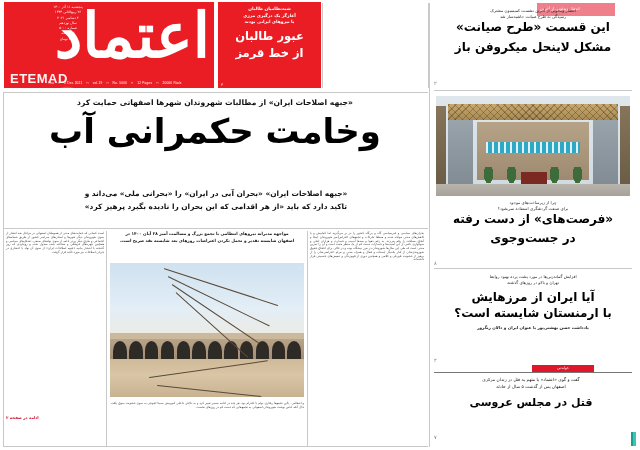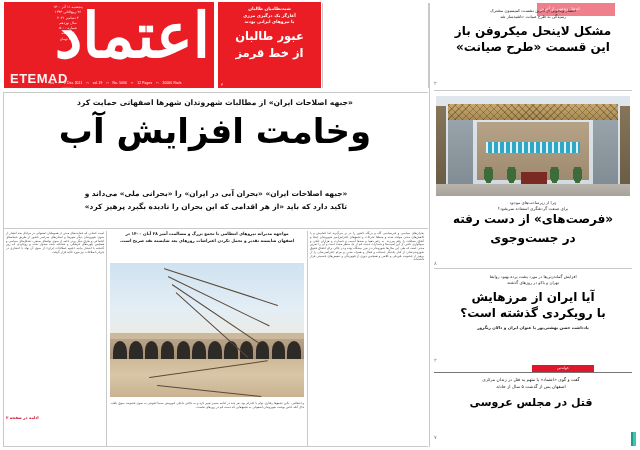--- a/index.html
+++ b/index.html
@@ -183,22 +183,22 @@
   <div class="rule-h" style="left:4px;top:92px;width:424px;"></div>
 
   <div style="position:absolute;left:432px;top:2px;width:204px;height:446px;">
 
     <div class="watermark" style="left:105px;top:1px;width:78px;height:13px;"></div>
     <div class="wm-txt" style="left:108px;top:4px;">انتشار ویدئویی از آخرین</div>
 
     <div style="position:absolute;left:2px;top:6px;width:198px;">
       <div class="rcol-kicker" style="white-space:pre-line">انتشار ویدئویی از آخرین نشست کمیسیون مشترک
 رسیدگی به طرح صیانت حاشیه‌ساز شد</div>
+      <div class="rcol-head">این قسمت «طرح صیانت»</div>
       <div class="rcol-head" style="margin-top:4px;">مشکل لاینحل میکروفن باز</div>
-      <div class="rcol-head">این قسمت «طرح صیانت»</div>
     </div>
     <div class="pnum" style="position:absolute;left:2px;top:78px;">۲</div>
 
     <div class="rule-h" style="left:2px;top:88px;width:198px;"></div>
 
     <div class="photo" style="left:4px;top:94px;width:194px;height:100px;">
       <div class="bld-sky"></div>
       <div class="bld-side" style="left:0;"></div>
       <div class="bld-side" style="right:0;"></div>
       <div class="bld-inner"></div>
@@ -224,42 +224,42 @@
       <div class="rcol-head" style="margin-top:3px;">در جست‌وجوی</div>
     </div>
     <div class="pnum" style="position:absolute;left:2px;top:258px;">۸</div>
 
     <div class="rule-h" style="left:2px;top:266px;width:198px;"></div>
 
     <div style="position:absolute;left:2px;top:272px;width:198px;">
       <div class="rcol-kicker" style="white-space:pre-line">افزایش گمانه‌زنی‌ها در مورد پشت پرده بهبود روابط
 تهران و باکو در روزهای گذشته</div>
       <div class="rcol-head" style="margin-top:4px;">آیا ایران از مرزهایش</div>
-      <div class="rcol-head">با رویکردی گذشته است؟</div>
+      <div class="rcol-head">با ارمنستان شایسته است؟</div>
       <div class="rcol-kicker" style="margin-top:4px;font-weight:600;">یادداشت حسن بهشتی‌پور با عنوان ایران و دالان زنگزور</div>
     </div>
     <div class="pnum" style="position:absolute;left:2px;top:355px;">۲</div>
 
     <div class="redlabel" style="left:100px;top:363px;width:62px;height:7px;line-height:7px;">خواندنی</div>
     <div class="rule-h" style="left:2px;top:370px;width:198px;background:#777;"></div>
 
     <div style="position:absolute;left:0;top:375px;width:198px;">
       <div class="rcol-kicker" style="white-space:pre-line;font-size:4.4px;">گفت و گوی «اعتماد» با متهم به قتل در زندان مرکزی
 اصفهان پس از گذشت ۵ سال از حادثه</div>
       <div class="rcol-head sm" style="margin-top:6px;">قتل در مجلس عروسی</div>
     </div>
     <div class="pnum" style="position:absolute;left:2px;top:432px;">۷</div>
 
     <div class="corner-tab" style="right:0;bottom:2px;"></div>
   </div>
 
   <div class="rule-v" style="left:429px;top:3px;height:444px;"></div>
 
   <div class="lead-kicker">«جبهه اصلاحات ایران» از مطالبات شهروندان شهرها اصفهانی حمایت کرد</div>
-  <div class="lead-head">وخامت افزایش آب</div>
+  <div class="lead-head">وخامت حکمرانی آب</div>
   <div class="lead-sub" style="white-space:pre-line">«جبهه اصلاحات ایران» «بحران آبی در ایران» را «بحرانی ملی» می‌داند و
 تاکید دارد که باید «از هر اقدامی که این بحران را نادیده بگیرد پرهیز کرد»</div>
 
   <div class="rule-h" style="left:4px;top:228px;width:424px;"></div>
 
   <div class="bodycol tiny" style="left:310px;top:232px;width:114px;height:212px;">بحران‌های سیاسی و غیرسیاسی گاه و بی‌گاه کشور را در بر می‌گیرند اما کمابیش و با کاهش‌های مدنی مواجه شده و منطقا تحرکات و تجمع‌های اعتراض‌آمیز شهروندان اینجا و آنجای مملکت را رقم می‌زند. به رغم دهها و صدها آسیب و خسارت و هزاران تلخی و سوگواری ناشی از این آسیب‌ها و خسارات دست کم از یک منظر مثبت است و آن را تمرین مدنی است که طی این سال‌ها شهروندان در مرز پیشگاه بوده و در حالی برای احقاق حقوق شهروندی‌شان از کنار یکدیگر ایستاده و فعال و همراه مدنی و مرام اعتراضی‌شان را از پرهیز از خشونت فیزیکی و کلامی و همچنین دوری از قوم‌زدگی و تبعیض‌های جنسیتی فراز داشته‌اند.</div>
 
   <div class="bodycol tiny" style="left:6px;top:232px;width:98px;height:180px;">است کسانی که حمایت‌های مدنی از هموطنان اصفهانی در مراحل بعد انتشار از سوی شهروندان دیگر شهرها و استان‌های سراسر کشور از طریق شبکه‌های اجتماعی و طرق دیگر و در ادامه از سوی نهادهای صنفی، تشکل‌های سیاسی و همچنین چهره‌های فرهنگی و شناخته شده مبذول شده و رویکردی که روز گذشته با انتشار بیانیه «جبهه اصلاحات ایران» از سوی آن نهاد با انتشاری در جریان اصلاحات نیز مورد تاکید قرار گرفت.</div>
 
   <div class="cont" style="position:absolute;left:6px;top:415px;width:98px;">ادامه در صفحه ۲</div>

